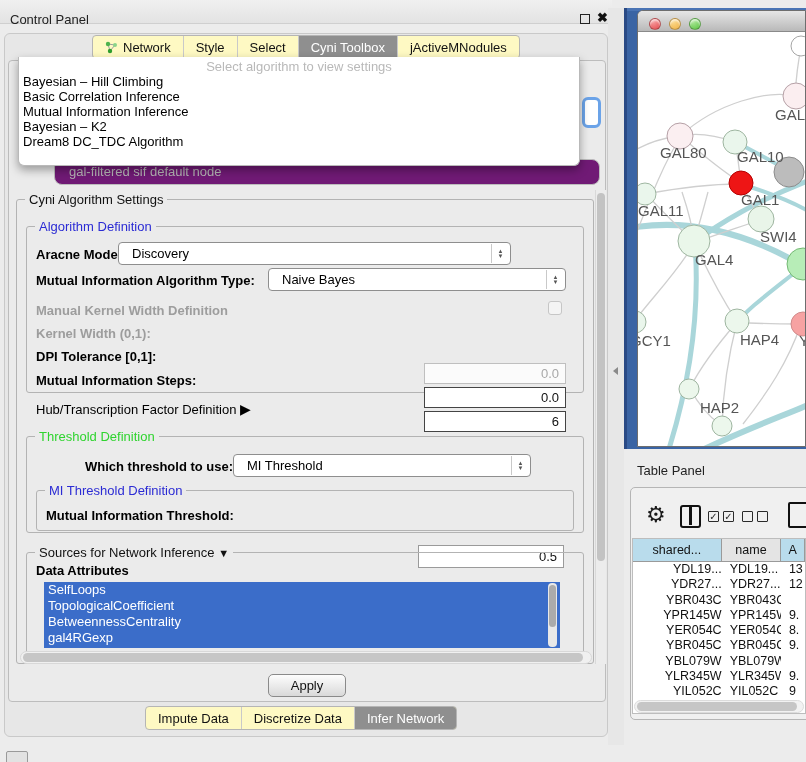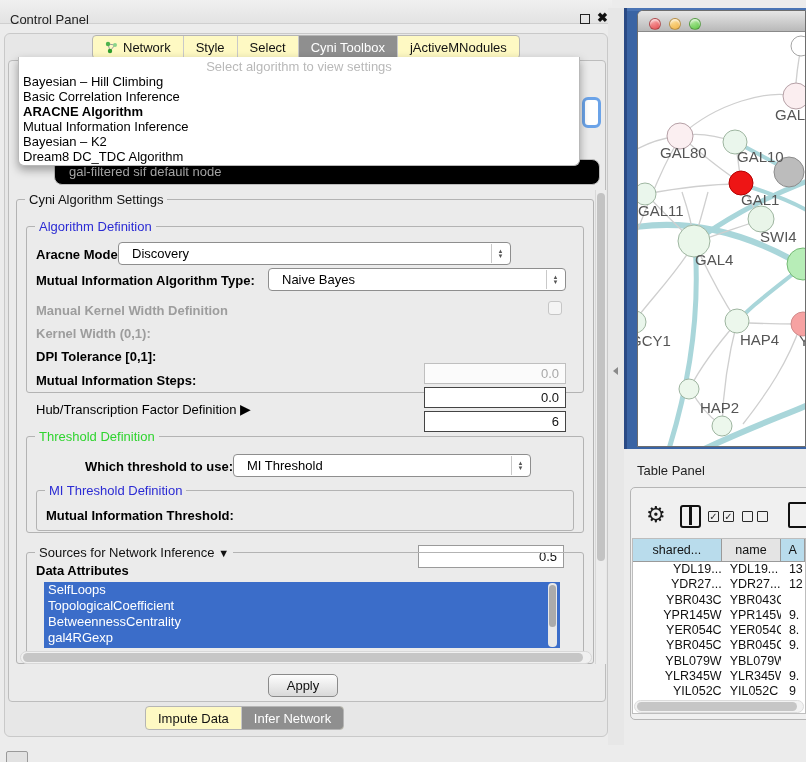--- a/index.html
+++ b/index.html
@@ -24,21 +24,21 @@
 
   .cp-outer { left:4px; top:33px; width:604px; height:704px; background:#e7e7e7; border:1px solid #c9c9c9; border-radius:6px; }
   .cp-inner { left:8px; top:60px; width:598px; height:642px; background:#ebebeb; border:1px solid #bdbdbd; border-radius:4px; }
 
   
   .dd { left:18px; top:57px; width:562px; height:109px; background:#fff; border:1px solid #b9b9b9; border-top:none; border-radius:0 0 6px 6px; box-shadow:0 4px 10px rgba(0,0,0,.35); z-index:50; overflow:hidden; }
   .dd-ph { text-align:center; color:#b9b9b9; padding-top:2px; height:17px; }
   .dd-item { padding:0 4px; height:15px; line-height:15px; color:#000; }
   .dd-item.bold { font-weight:bold; }
 
-  .behind-combo { left:54px; top:159px; width:546px; height:26px; background:#000000; border:1px solid #bcbcbc; border-radius:8px; color:#b5b5b5; line-height:24px; padding-left:14px; z-index:10; }
+  .behind-combo { left:54px; top:159px; width:546px; height:26px; background:#701a75; border:1px solid #bcbcbc; border-radius:8px; color:#b5b5b5; line-height:24px; padding-left:14px; z-index:10; }
   .focus-blue { left:582px; top:97px; width:19px; height:31px; background:#fff; border:3px solid #6ba3e8; border-radius:6px; z-index:5; }
 
   
   .gbox { position:absolute; border:1px solid #b3b3b3; border-radius:3px; }
   .legend { position:absolute; top:-8px; background:#ebebeb; padding:0 4px; font-size:13px; white-space:nowrap; }
   .legend.blue { color:#2b2bd4;text-align:right; }
   .legend.green { color:#2fd42f; }
 
   .lbl { position:absolute; font-weight:bold; color:#000; white-space:nowrap; }
   .lbl.dis { color:#9d9d9d; }
@@ -53,21 +53,21 @@
   .attr-list { left:44px; top:582px; width:516px; height:66px; background:#3b6dc9; overflow:hidden; z-index:2; }
   .attr-item { height:16px; line-height:16px; color:#fff; padding-left:4px; background:#3b6dc9; }
   .vscroll-list { left:548px; top:583px; width:9px; height:64px; background:#e8e8e8; border-radius:4px; z-index:3; }
   .vscroll-list .thumb { position:absolute; left:1px; top:2px; width:7px; height:42px; background:#ababab; border-radius:4px; }
   .hscroll { left:20px; top:651px; width:572px; height:13px; background:#f0f0f0; border:1px solid #d8d8d8; border-radius:7px; z-index:4; }
   .hscroll .thumb { position:absolute; left:2px; top:1px; height:9px; width:560px; background:#c6c6c6; border-radius:5px; }
 
   .settings-scroll { left:595px; top:190px; width:11px; height:474px; background:#ececec; border-left:1px solid #d9d9d9; }
   .settings-scroll .thumb { position:absolute; left:1px; top:3px; width:8px; height:368px; background:#c3c3c3; border-radius:4px; }
 
-  .apply { left:268px; top:674px; width:70px; height:23px; background:linear-gradient(#fdfdfd,#d9d9d9); border:1px solid #8a8a8a; border-radius:5px; text-align:center; line-height:21px; }
+  .apply { left:268px; top:674px; width:78px; height:23px; background:linear-gradient(#fdfdfd,#d9d9d9); border:1px solid #8a8a8a; border-radius:5px; text-align:center; line-height:21px; }
 
   .gap-strip { left:608px; top:8px; width:16px; height:737px; background:#e7e7e7; }
   .divider-arrow { left:613px; top:367px; width:0; height:0; border-top:4px solid transparent; border-bottom:4px solid transparent; border-right:5px solid #8a8a8a; }
 
   
   .desktop { left:624px; top:8px; width:182px; height:441px; background:#3a64a4; box-shadow:inset 3px 0 0 #2a4a85, inset 0 3px 0 #4a74b4; }
   .netwin { left:637px; top:10px; width:169px; height:437px; border:1px solid #6e6e6e; border-radius:6px 0 0 0; overflow:hidden; background:#fff; }
   .netwin-titlebar { position:absolute; left:0; top:0; width:100%; height:21px; background:linear-gradient(#e6e6e6,#b9b9b9); border-bottom:1px solid #8a8a8a; }
   .light { position:absolute; top:7px; width:12px; height:12px; border-radius:50%; border:1px solid rgba(0,0,0,.25); box-shadow:inset 0 2px 2px rgba(255,255,255,.7); }
   .netcanvas { position:absolute; left:0; top:21px; width:171px; height:416px; background:#fff; }
@@ -139,21 +139,20 @@
 
   <div class="abs focus-blue"></div>
   <div class="abs behind-combo">
     <span>gal-filtered sif default node</span>
   </div>
 
   <div class="abs dd">
     <div class="dd-ph">Select algorithm to view settings</div>
     <div class="dd-item">Bayesian – Hill Climbing</div>
     <div class="dd-item">Basic Correlation Inference</div>
-    <div class="dd-item bold">ARACNE Algorithm</div>
     <div class="dd-item">Mutual Information Inference</div>
     <div class="dd-item">Bayesian – K2</div>
     <div class="dd-item">Dream8 DC_TDC Algorithm</div>
   </div>
 
   <div class="gbox" style="left:16px; top:199px; width:578px; height:465px;">
     <span class="legend" style="left:8px;">Cyni Algorithm Settings</span>
   </div>
 
   <div class="gbox" style="left:26px; top:226px; width:558px; height:167px;">
@@ -236,20 +235,23 @@
 
   <div class="abs settings-scroll">
       <div class="thumb"></div>
     </div>
 
   <div class="abs apply">Apply</div>
 
   <div class="abs tabgroup bottom-tabs">
     <div class="tab">
         <span>Impute Data</span>
+      </div>
+    <div class="tab">
+        <span>Discretize Data</span>
       </div>
     <div class="tab sel">
         <span>Infer Network</span>
       </div>
   </div>
 
   <div class="abs gap-strip"></div>
   <div class="abs divider-arrow"></div>
 
   <div class="abs desktop"></div>

